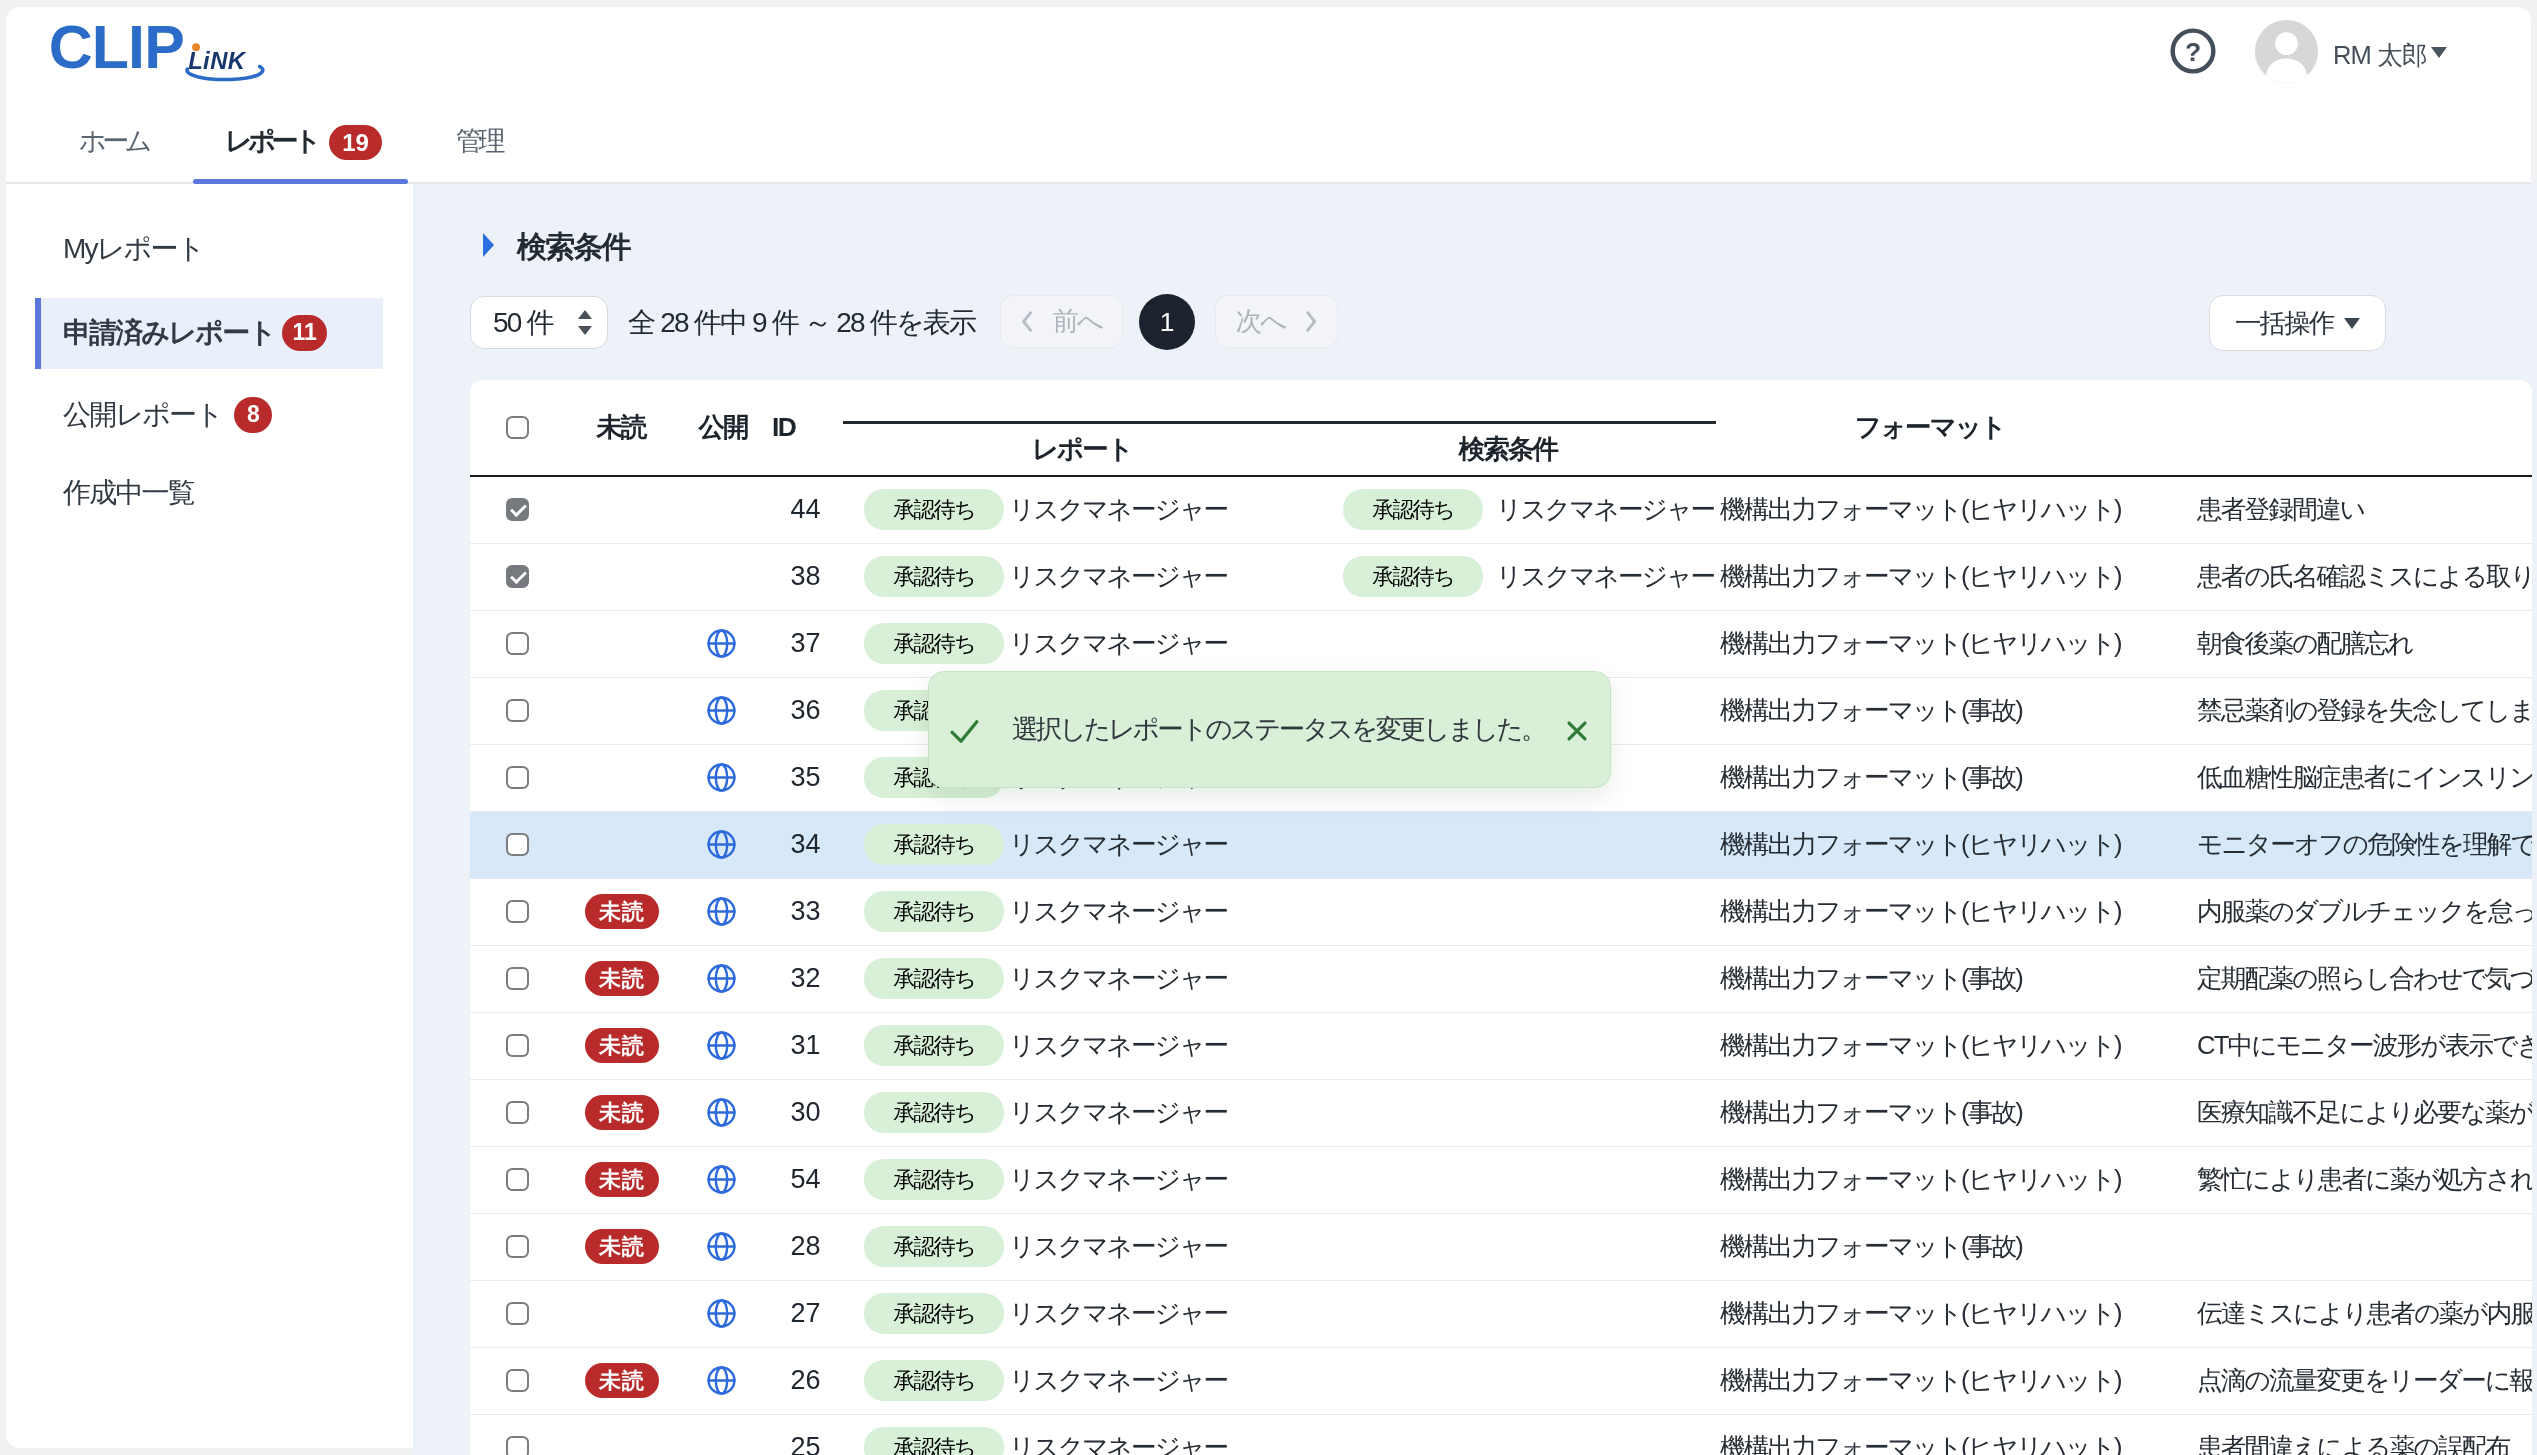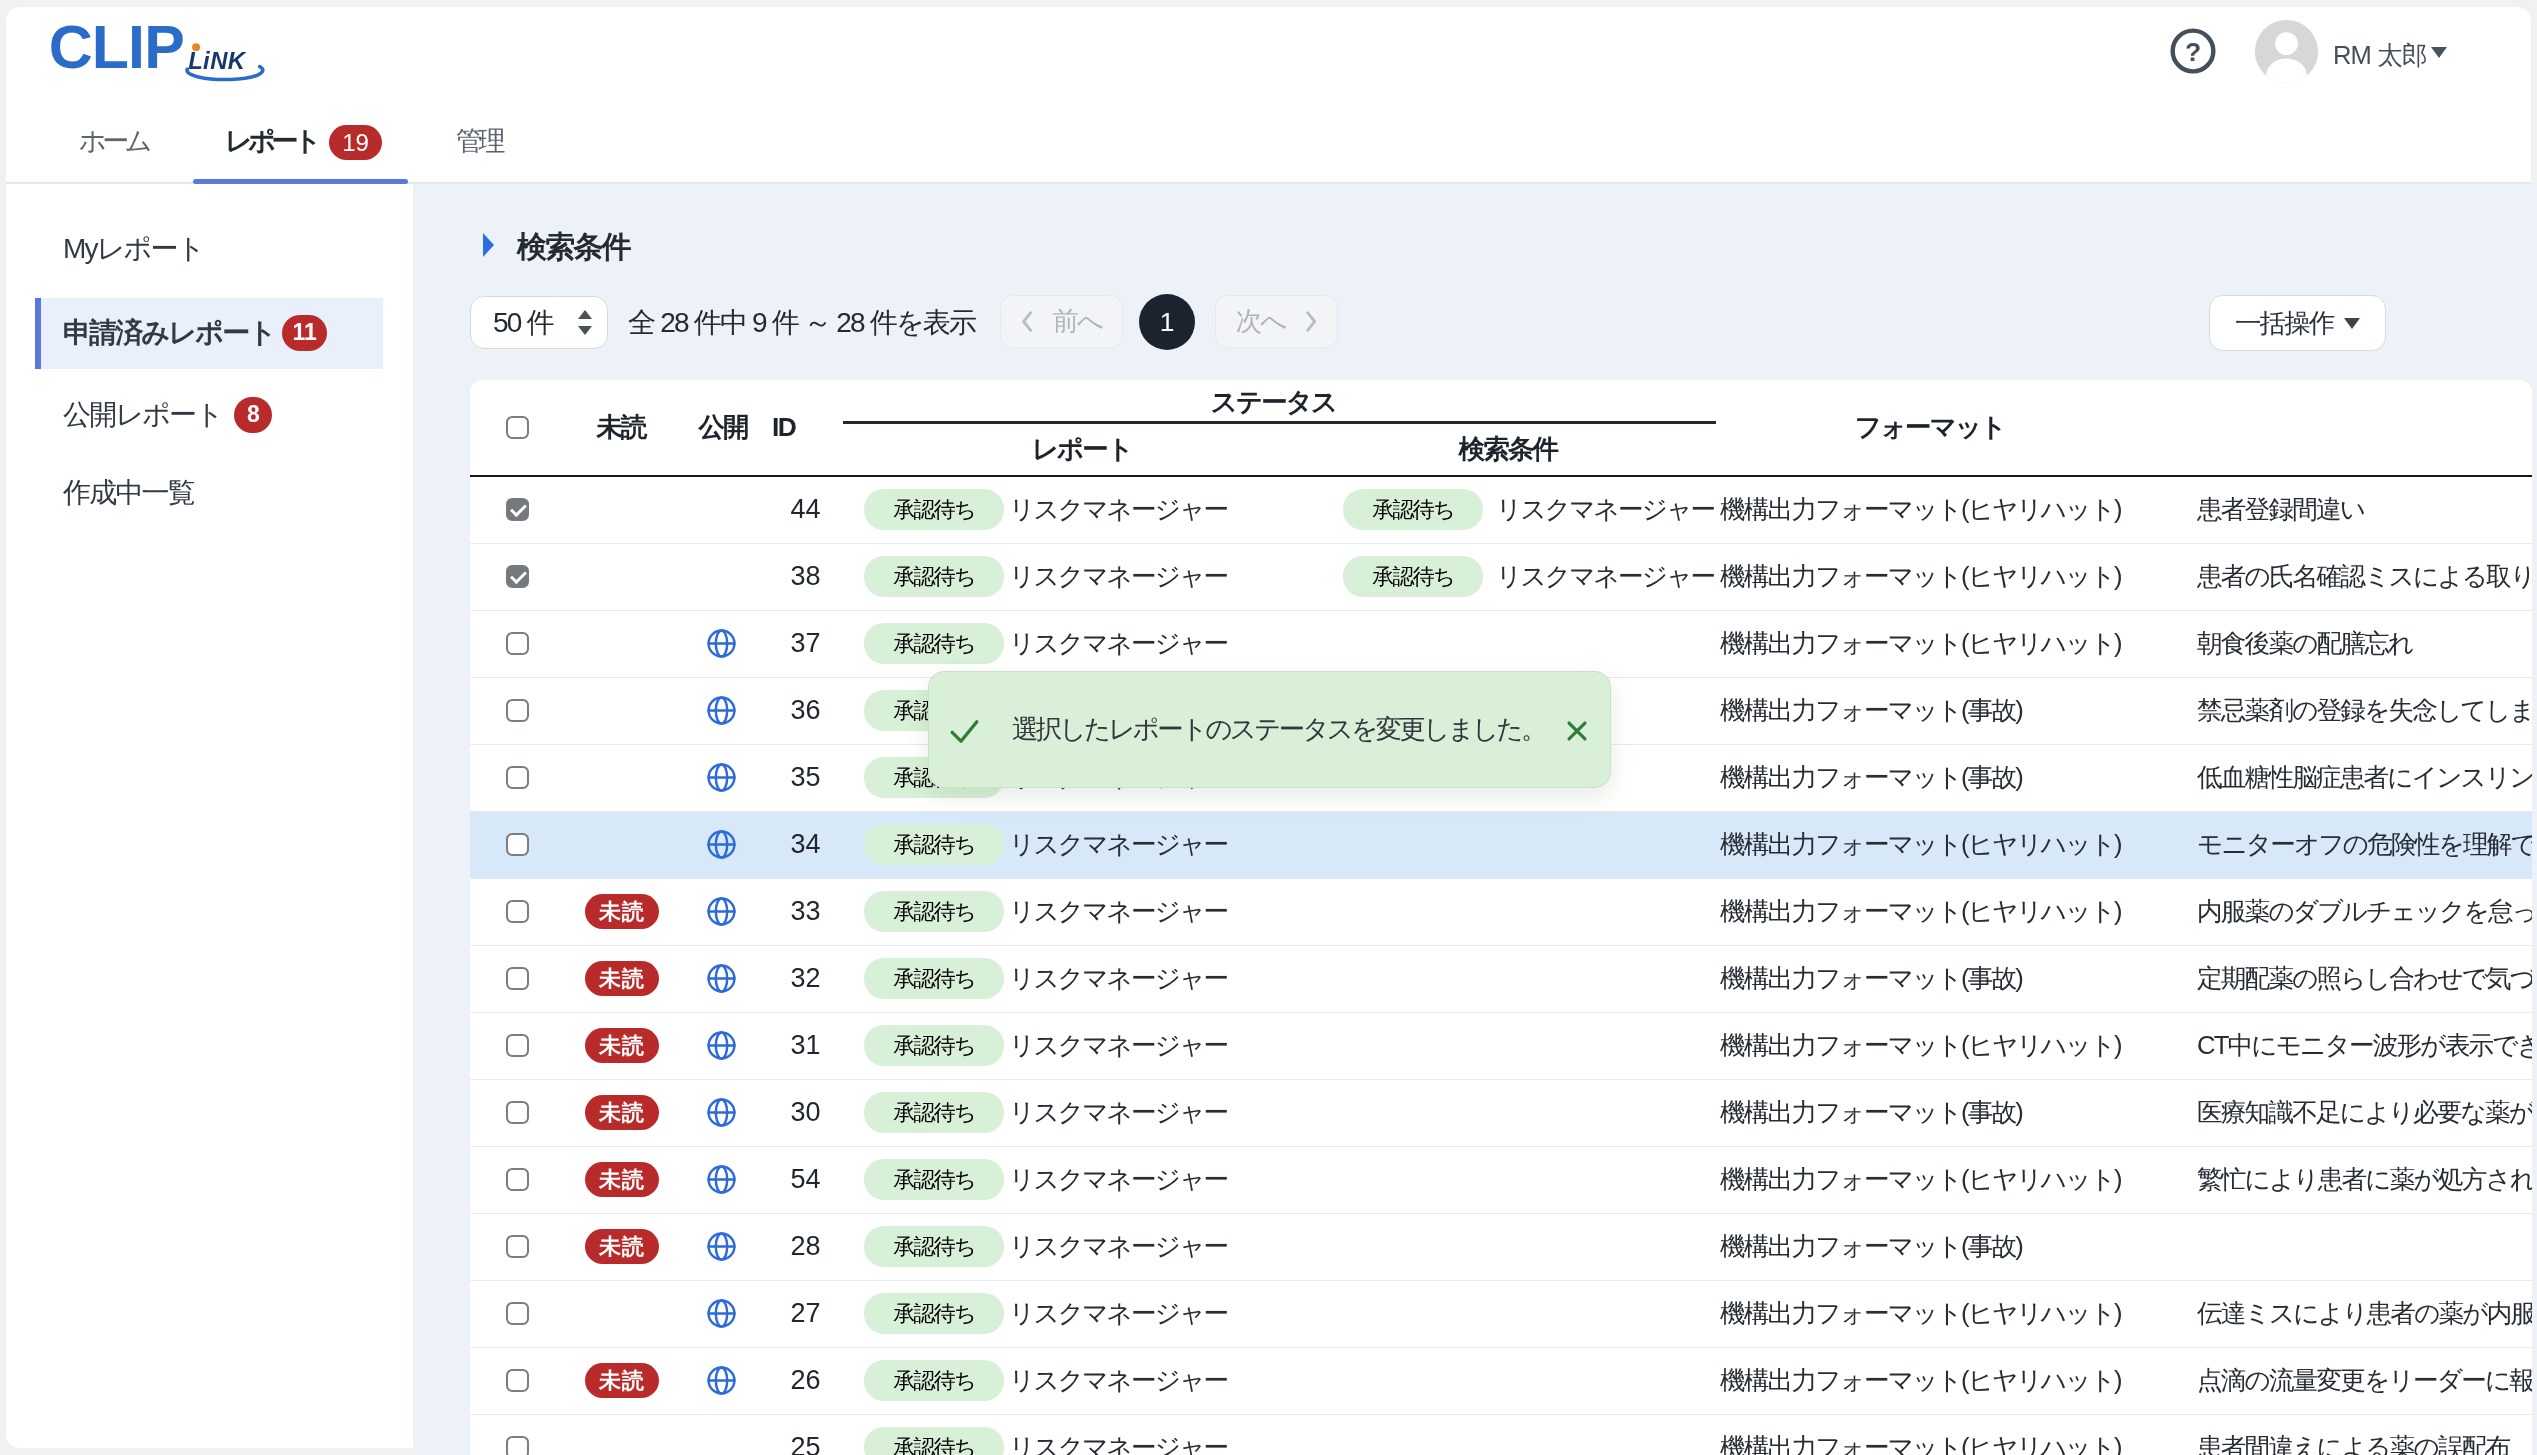--- a/index.html
+++ b/index.html
@@ -4,21 +4,21 @@
 *{margin:0;padding:0;box-sizing:border-box}
 html,body{width:2538px;height:1455px;overflow:hidden;background:#eff1f3;
   font-family:"Liberation Sans",sans-serif;-webkit-font-smoothing:antialiased}
 .abs{position:absolute}
 #card{position:absolute;left:6.2px;top:7px;width:2525px;height:1441px;background:#fff;border-radius:14px}
 #mainbg{position:absolute;left:413px;top:183px;width:2124px;height:1272px;background:#edf1f8}
 #navline{position:absolute;left:6.2px;top:182px;width:2525px;height:1.8px;background:#e4e7eb}
 #navul{position:absolute;left:193px;top:179px;width:215px;height:5.3px;background:#5b77dc;border-radius:2.6px}
 .navtxt{position:absolute;top:120px;height:41px;display:flex;align-items:center;font-size:27px;letter-spacing:-4.4px;color:#5b6570}
 #tabrep{color:#232a31;font-weight:bold}
-.navbadge{position:absolute;left:329px;top:125px;width:53px;height:35px;border-radius:17.6px;background:#b92b2b;color:#fff;font-size:24px;font-weight:normal;display:flex;align-items:center;justify-content:center;letter-spacing:0}
+.navbadge{position:absolute;left:329px;top:125px;width:53px;height:35px;border-radius:17.6px;background:#b92b2b;color:#fff;font-size:24px;font-weight:bold;display:flex;align-items:center;justify-content:center;letter-spacing:0}
 .side{position:absolute;left:63px;height:41px;display:flex;align-items:center;font-size:28px;letter-spacing:-1.8px;color:#323a43}
 #sact{position:absolute;left:35px;top:298px;width:348px;height:71px;background:#e9effb}
 #sactbar{position:absolute;left:35px;top:298px;width:6.2px;height:71px;background:#5b77dc}
 .spill{display:inline-flex;align-items:center;justify-content:center;min-width:38px;height:36px;padding:0 8px;border-radius:18.5px;background:#b92b2b;color:#fff;font-size:23px;font-weight:bold;letter-spacing:0}
 #tri{position:absolute;left:483px;top:233px;width:0;height:0;border-left:11.5px solid #2a6ee0;border-top:12.3px solid transparent;border-bottom:12.3px solid transparent}
 #kensaku{position:absolute;left:517px;top:227px;font-size:30px;letter-spacing:-1.8px;font-weight:bold;color:#232a32}
 #selbox{position:absolute;left:470px;top:296px;width:138px;height:53px;background:#fff;border:1.8px solid #d6dade;border-radius:14px;display:flex;align-items:center;font-size:28px;letter-spacing:-1.8px;color:#232a32;padding-left:22px}
 .udarr{position:absolute;right:15px;width:0;height:0;border-left:7px solid transparent;border-right:7px solid transparent}
 #pginfo{position:absolute;left:628px;top:296px;height:53px;display:flex;align-items:center;font-size:28px;letter-spacing:-1.8px;color:#232a32}
 .pgbtn{position:absolute;top:295px;width:123px;height:53px;background:#f2f4f7;border:1.8px solid #e7e9ed;border-radius:12.3px;display:flex;align-items:center;justify-content:center;font-size:26.4px;letter-spacing:-1.8px;color:#aeb4bc}
@@ -96,21 +96,20 @@
     </svg></div>
 <div id="bulk">一括操作<span class="dtri"></span></div>
 <div id="panel">
 <div id="thead">
   <span class="cell" style="left:36px;height:94px">
         <span class="cb"></span>
       </span>
   <span class="hc" style="left:114px;width:74px">未読</span>
   <span class="hc" style="left:216px;width:74px">公開</span>
   <span class="hc" style="left:278px;width:71px">ID</span>
-  <div id="hstat">ステータス</div>
   <div id="hstatline"></div>
   <div class="hsub" style="left:480px">レポート</div>
   <div class="hsub" style="left:906px">検索条件</div>
   <span class="hc" style="left:1328px;width:264px">フォーマット</span>
 </div>
 <div class="row" style="top:97px">
       <span class="cell" style="left:36px">
         <span class="cb on"></span>
       </span>
       <span class="cell idc" style="left:300px">44</span>

